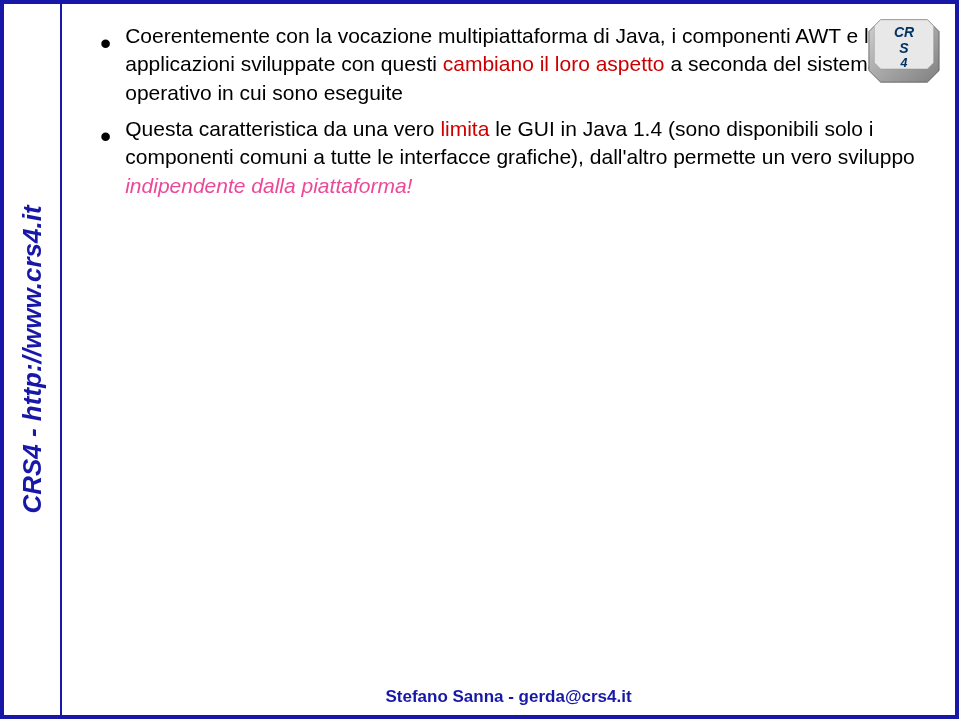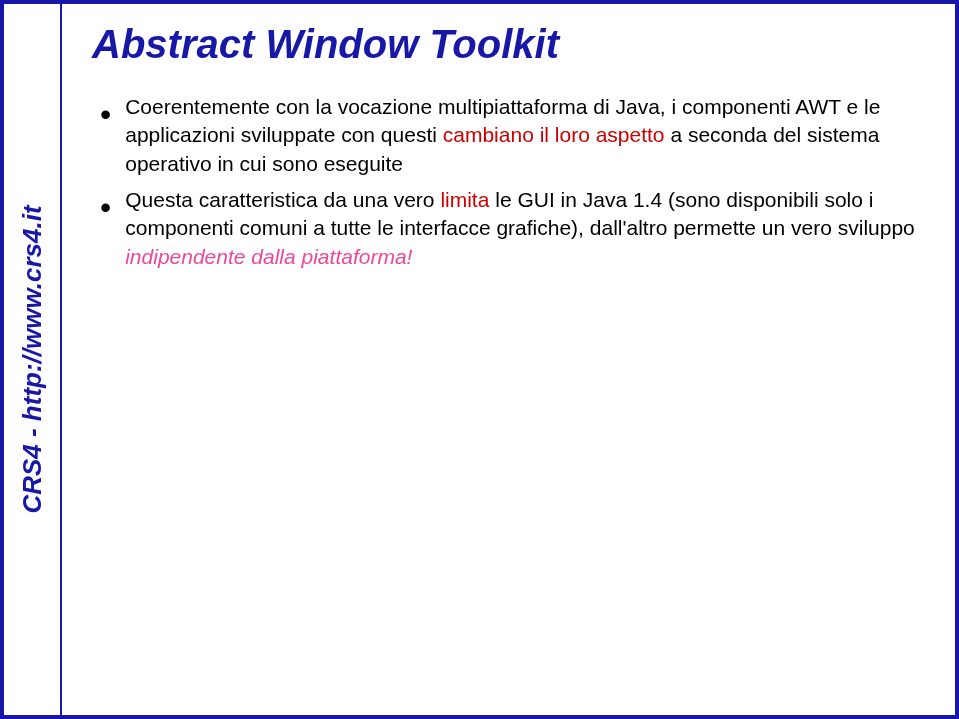--- a/index.html
+++ b/index.html
@@ -118,29 +118,44 @@
   </style>
 </head>
 <body>
 
 <div class="slide">
   <div class="sidebar">
     <div class="sidebar-text">CRS4 - http://www.crs4.it</div>
   </div>
 
   <div class="main">
+    <div class="logo">
+      <svg viewBox="0 0 100 100">
+        <defs>
+          <linearGradient id="g1" x1="0%" y1="0%" x2="100%" y2="100%">
+            <stop offset="0%" stop-color="#d0d0d0"></stop>
+            <stop offset="100%" stop-color="#808080"></stop>
+          </linearGradient>
+        </defs>
+        <path d="M 20 10 L 80 10 L 95 25 L 95 75 L 80 90 L 20 90 L 5 75 L 5 25 Z" fill="url(#g1)" stroke="#555" stroke-width="1"></path>
+        <path d="M 20 10 L 80 10 L 88 18 L 88 65 L 80 73 L 20 73 L 12 65 L 12 18 Z" fill="#e8e8e8" stroke="#888" stroke-width="0.5"></path>
+        <text x="50" y="32" font-family="Arial" font-size="18" font-weight="bold" fill="#003366" text-anchor="middle" font-style="italic">CR</text>
+        <text x="50" y="52" font-family="Arial" font-size="18" font-weight="bold" fill="#003366" text-anchor="middle" font-style="italic">S</text>
+        <text x="50" y="70" font-family="Arial" font-size="16" font-weight="bold" fill="#003366" text-anchor="middle" font-style="italic">4</text>
+      </svg>
+    </div>
 
-    <h1 class="title">Abstract Window Toolkit</h1>
 
     <div class="content">
       <div class="bullet-item">
         <span class="bullet-marker">•</span>
         <span class="bullet-text"><span>Coerentemente con la vocazione multipiattaforma di Java, i componenti AWT e le applicazioni sviluppate con questi </span><span class="highlight-red">cambiano il loro aspetto</span><span> a seconda del sistema operativo in cui sono eseguite</span></span>
       </div>
 
       <div class="bullet-item">
         <span class="bullet-marker">•</span>
         <span class="bullet-text"><span>Questa caratteristica da una vero </span><span class="highlight-red">limita</span><span> le GUI in Java 1.4 (sono disponibili solo i componenti comuni a tutte le interfacce grafiche), dall'altro permette un vero sviluppo </span><span class="highlight-emphasis">indipendente dalla piattaforma!</span></span>
       </div>
     </div>
 
+    <div class="footer">Stefano Sanna - gerda@crs4.it</div>
   </div>
 </div>
 
 </body></html>

